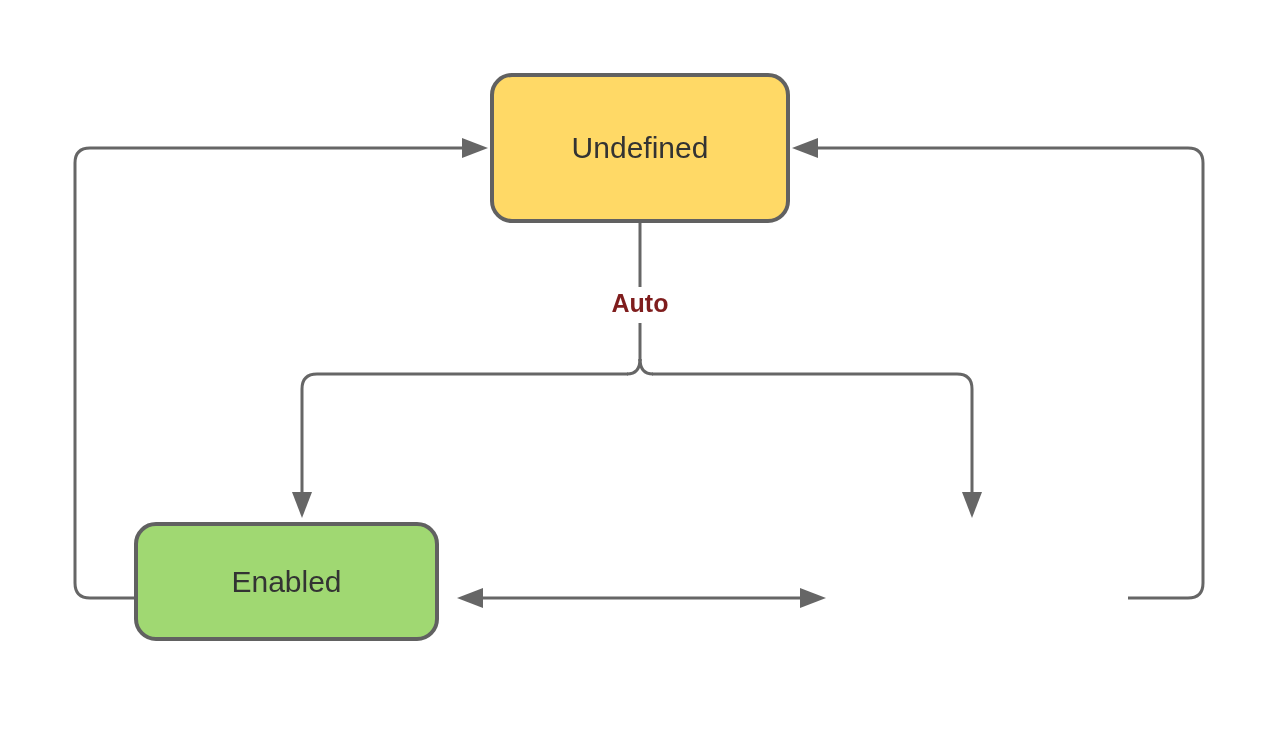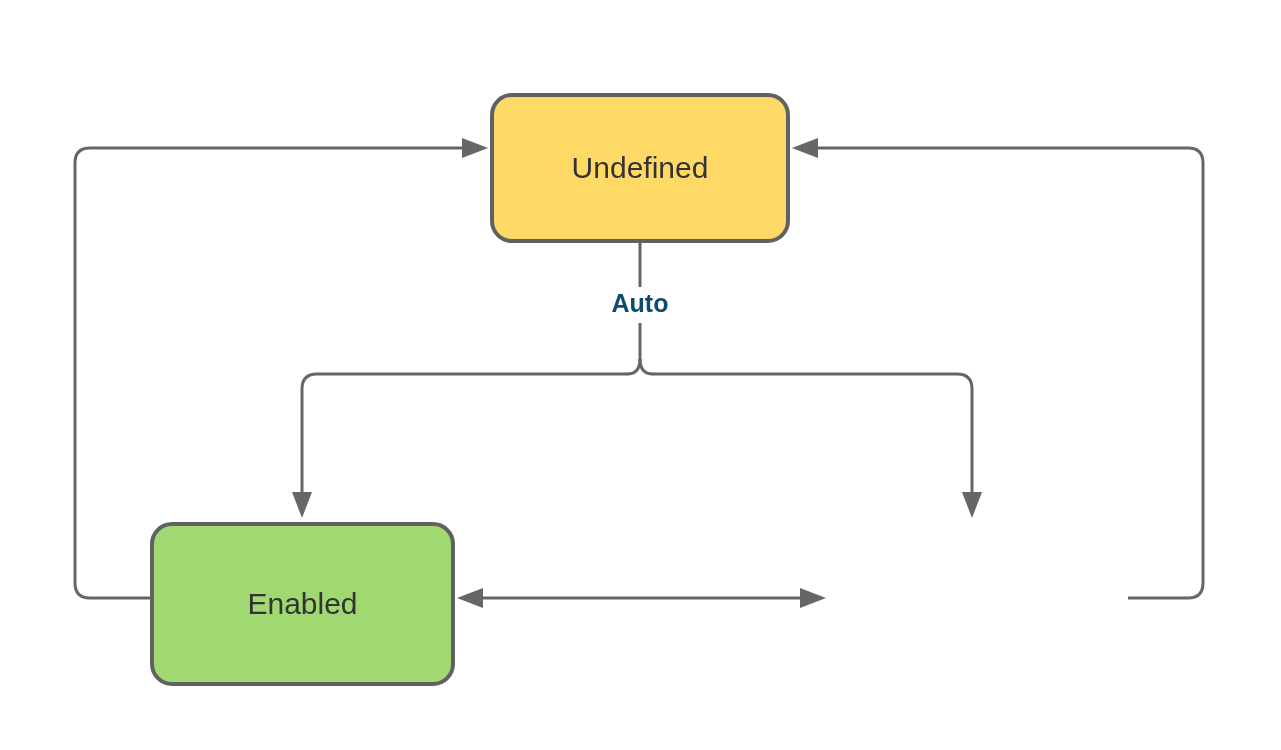--- a/index.html
+++ b/index.html
@@ -44,44 +44,43 @@
     font-size: 30px;
     color: #333333;
     text-align: center;
   }
   .node-undefined {
     left: 490px;
     top: 73px;
     width: 300px;
     height: 150px;
     background: #FFD966;
-    margin-top: 20px;
   }
   .node-enabled {
-    left: 150px;
+    left: 134px;
     top: 522px;
     width: 305px;
-    height: 164px;
+    height: 119px;
     background: #A0D872;
   }
   .node-disabled {
     left: 828px;
     top: 522px;
     width: 300px;
     height: 152px;
     background: #9DD2F2;
   }
   .edge-label {
     position: absolute;
     left: 640px;
     top: 289px;
     transform: translateX(-50%);
     font-size: 25px;
     font-weight: bold;
-    color: #0c4a6e;
+    color: #7f1d1d;
     background: #ffffff;
     padding: 0 4px;
     white-space: nowrap;
   }
 </style>
 </head>
 <body>
 
 <div class="canvas">
 

